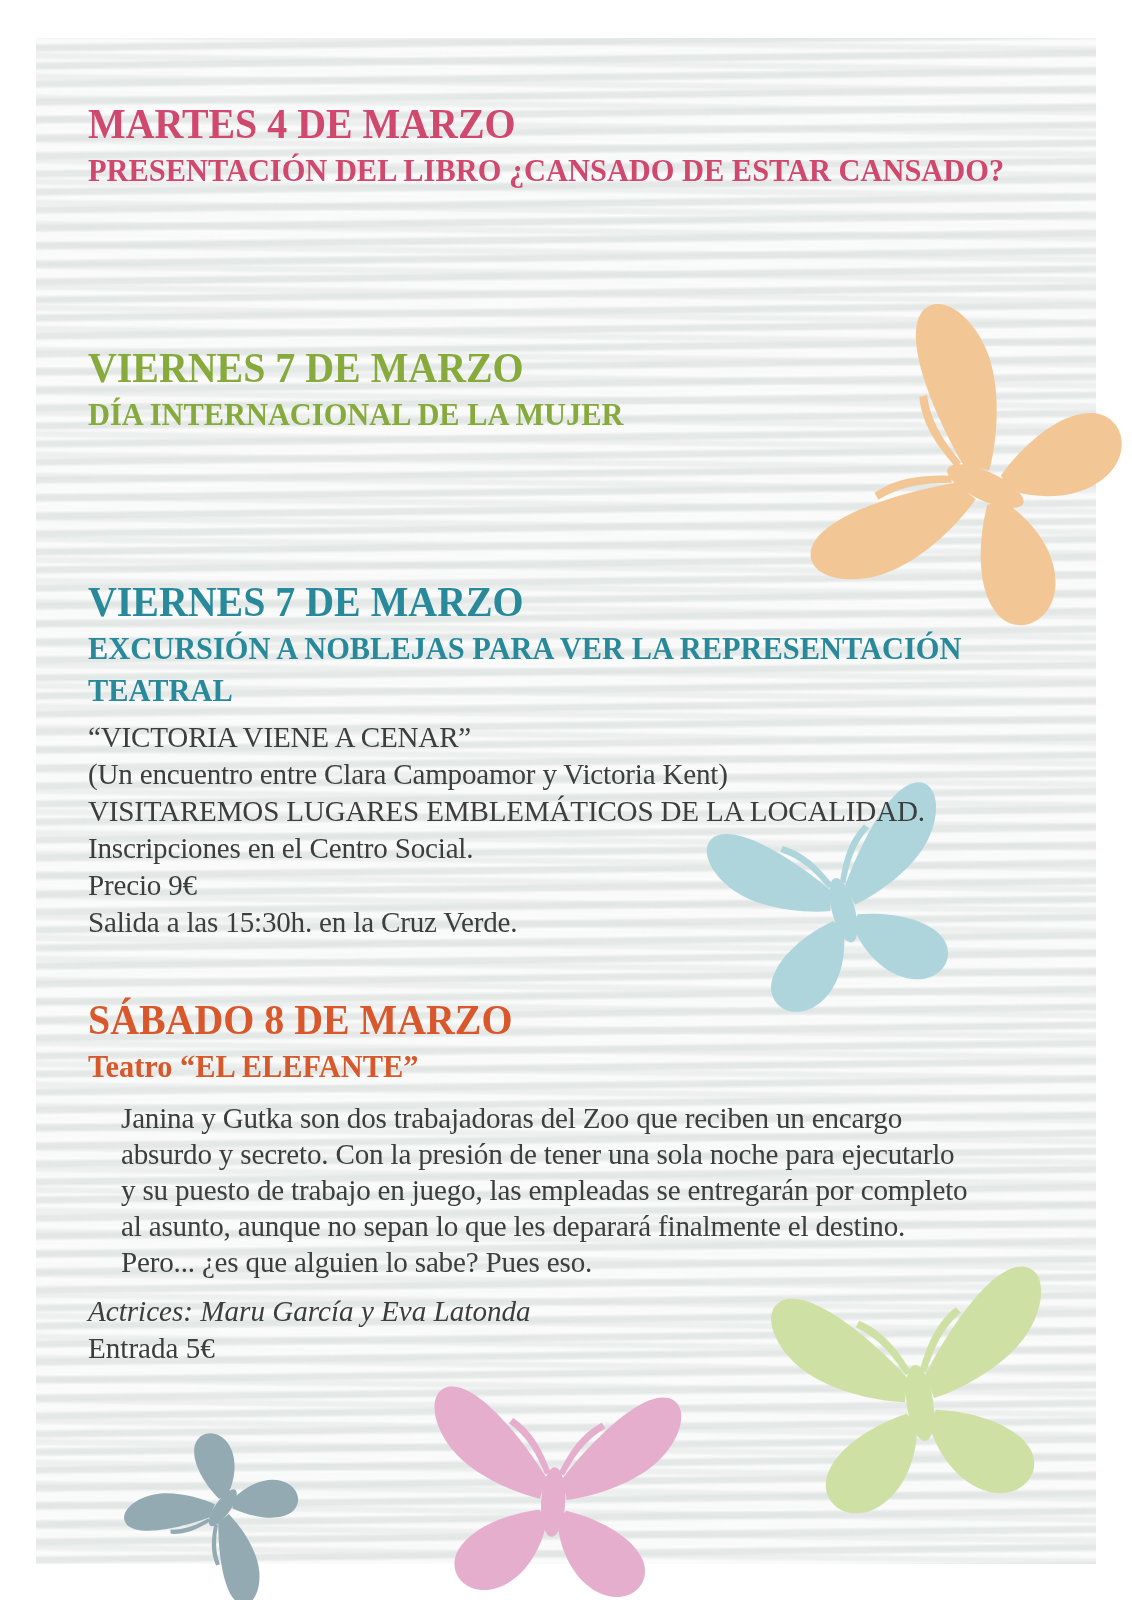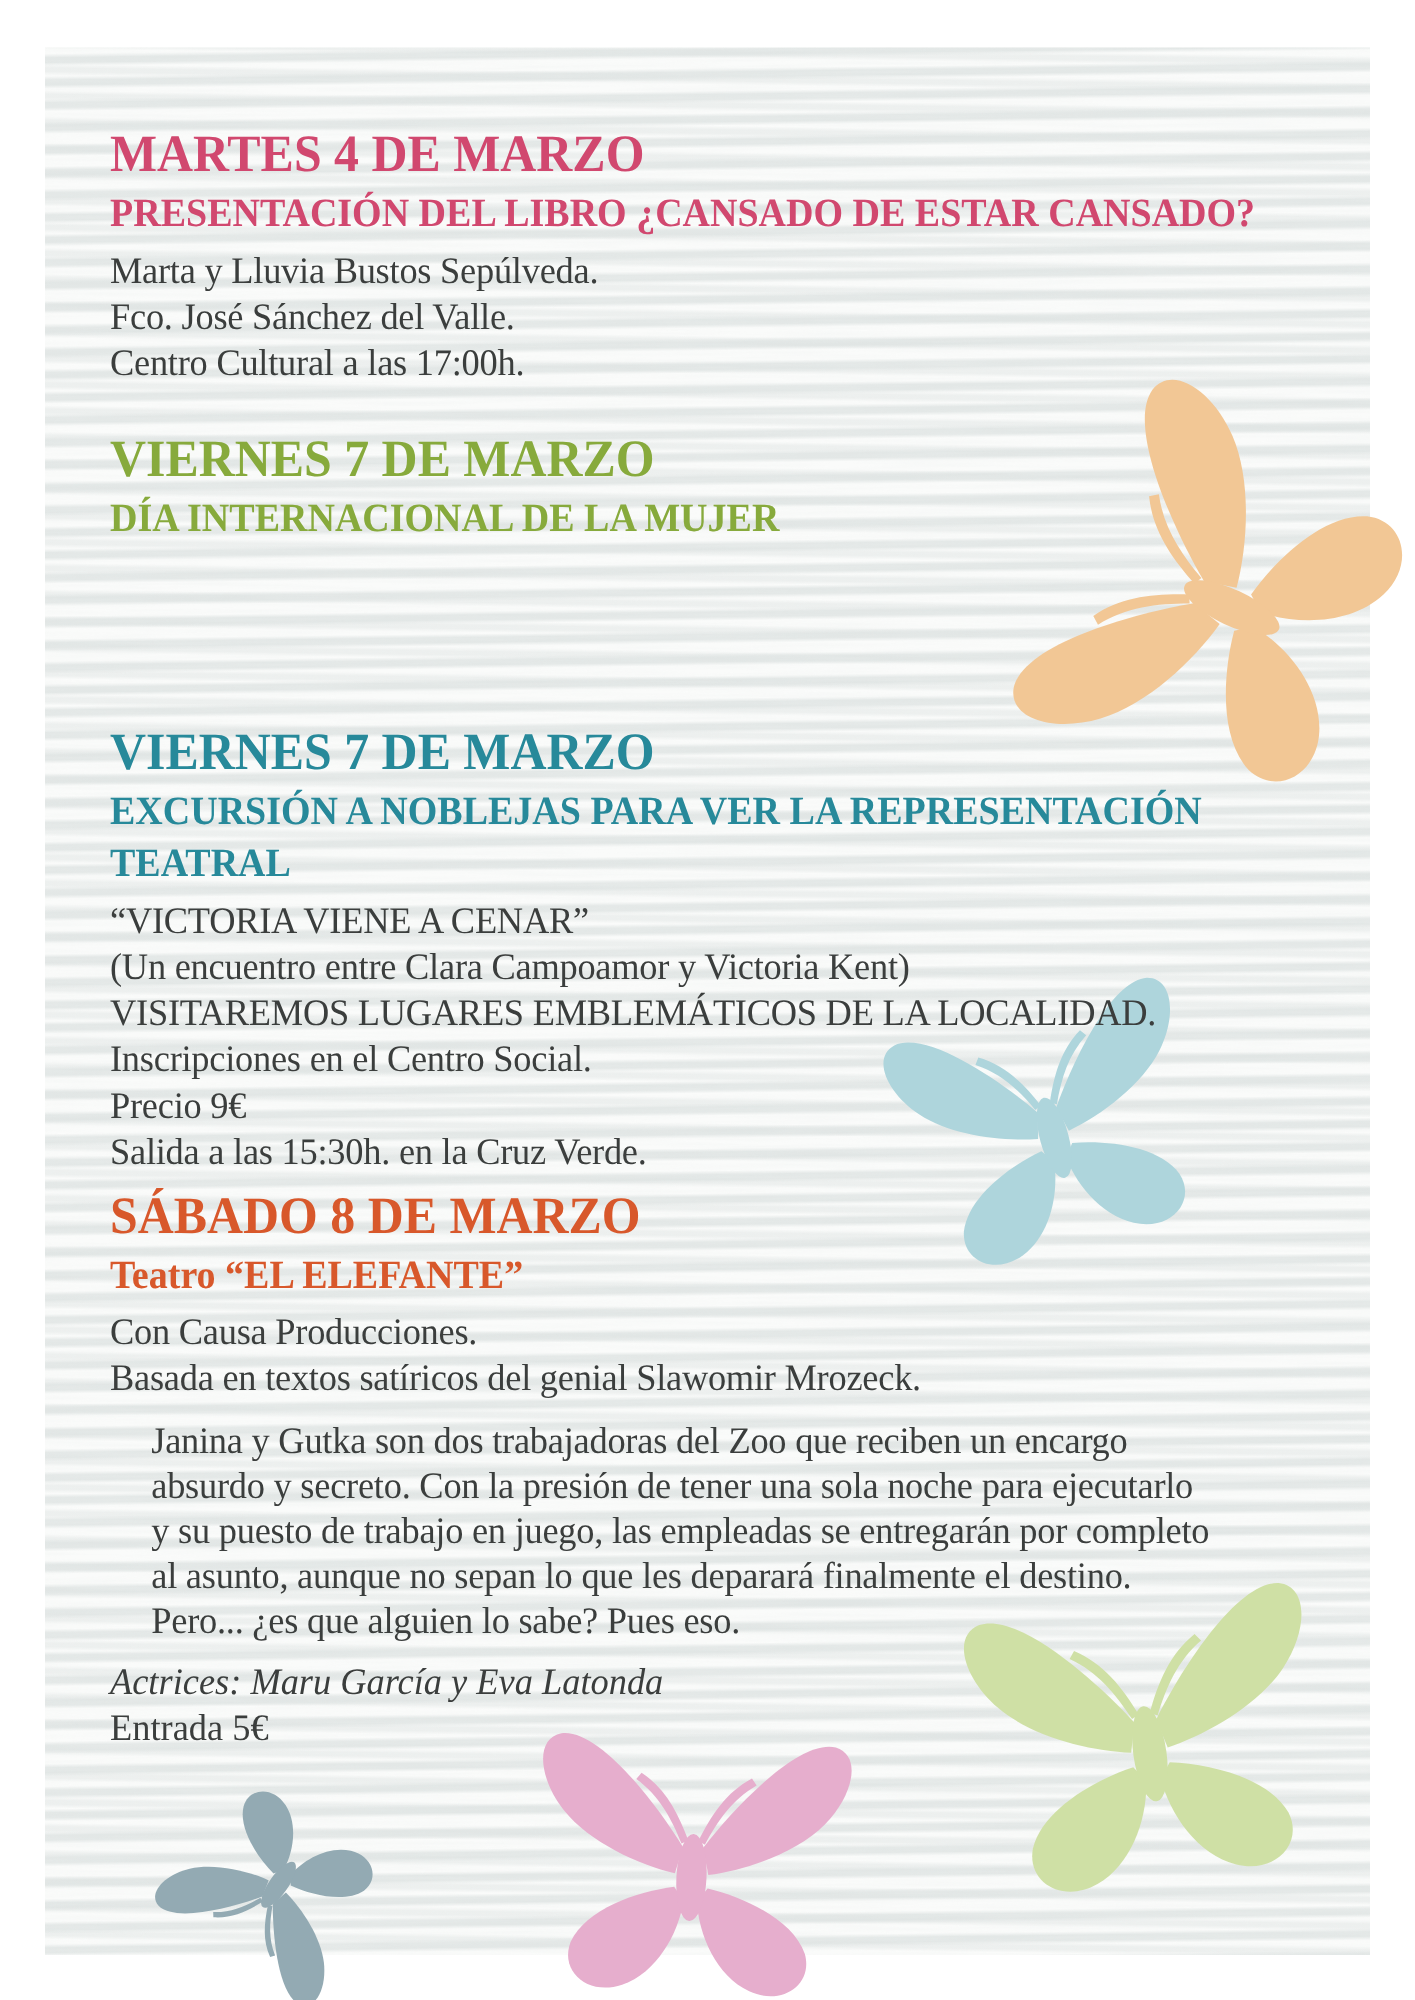--- a/index.html
+++ b/index.html
@@ -15,21 +15,21 @@
         rgba(226,230,229,0) 0px, rgba(226,230,229,0) 5px,
         rgba(223,228,227,.85) 8px, rgba(223,228,227,.85) 12px,
         rgba(226,230,229,0) 15px, rgba(226,230,229,0) 18px),
       repeating-linear-gradient(180.8deg,
         rgba(232,235,234,0) 0px, rgba(232,235,234,0) 7px,
         rgba(228,232,231,.6) 10px, rgba(228,232,231,.6) 13px,
         rgba(232,235,234,0) 16px, rgba(232,235,234,0) 21px);
   }
   .grain{position:absolute;left:0;top:0;width:100%;height:100%;opacity:.55;}
   .section{position:absolute;left:88px;width:1012px;}
-  .sec1{top:100px;} .sec2{top:344px;} .sec3{top:578px;} .sec4{top:949px;}
+  .sec1{top:100px;} .sec2{top:344px;} .sec3{top:578px;} .sec4{top:996px;}
   .title{
     font-size:42px;font-weight:bold;line-height:48px;white-space:nowrap;
     transform:scaleX(.95);transform-origin:0 50%;
   }
   .subtitle{
     font-size:32px;font-weight:bold;line-height:40px;margin-top:2px;white-space:nowrap;
     transform:scaleX(.95);transform-origin:0 50%;
   }
   .lines{margin-top:8px;}
   .line{
@@ -98,25 +98,20 @@
   <svg class="bfly bfly-pink" viewBox="0 0 100 100" style="fill: rgb(230, 174, 205);">
       <use href="#bfly"></use>
     </svg>
   <svg class="bfly bfly-slate" viewBox="0 0 100 100" style="fill: rgb(147, 170, 179);">
       <use href="#bfly"></use>
     </svg>
 
   <div class="section sec1">
     <div class="title" style="color: rgb(209, 72, 111);">MARTES 4 DE MARZO</div>
     <div class="subtitle" style="color: rgb(209, 72, 111);">PRESENTACIÓN DEL LIBRO ¿CANSADO DE ESTAR CANSADO?</div>
-    <div class="lines">
-      <div class="line">Marta y Lluvia Bustos Sepúlveda.</div>
-      <div class="line">Fco. José Sánchez del Valle.</div>
-      <div class="line">Centro Cultural a las 17:00h.</div>
-    </div>
   </div>
 
   <div class="section sec2">
     <div class="title" style="color: rgb(135, 170, 60);">VIERNES 7 DE MARZO</div>
     <div class="subtitle" style="color: rgb(135, 170, 60);">DÍA INTERNACIONAL DE LA MUJER</div>
   </div>
 
   <div class="section sec3">
     <div class="title" style="color: rgb(39, 137, 154);">VIERNES 7 DE MARZO</div>
     <div class="subtitle" style="color: rgb(39, 137, 154);">EXCURSIÓN A NOBLEJAS PARA VER LA REPRESENTACIÓN</div>
@@ -127,24 +122,20 @@
       <div class="line">VISITAREMOS LUGARES EMBLEMÁTICOS DE LA LOCALIDAD.</div>
       <div class="line">Inscripciones en el Centro Social.</div>
       <div class="line">Precio 9€</div>
       <div class="line">Salida a las 15:30h. en la Cruz Verde.</div>
     </div>
   </div>
 
   <div class="section sec4">
     <div class="title" style="color: rgb(216, 88, 43);">SÁBADO 8 DE MARZO</div>
     <div class="subtitle" style="color: rgb(216, 88, 43);">Teatro “EL ELEFANTE”</div>
-    <div class="lines">
-      <div class="line">Con Causa Producciones.</div>
-      <div class="line">Basada en textos satíricos del genial Slawomir Mrozeck.</div>
-    </div>
     <div class="paragraph">
       <div class="para-line">Janina y Gutka son dos trabajadoras del Zoo que reciben un encargo</div>
       <div class="para-line">absurdo y secreto. Con la presión de tener una sola noche para ejecutarlo</div>
       <div class="para-line">y su puesto de trabajo en juego, las empleadas se entregarán por completo</div>
       <div class="para-line">al asunto, aunque no sepan lo que les deparará finalmente el destino.</div>
       <div class="para-line">Pero... ¿es que alguien lo sabe? Pues eso.</div>
     </div>
     <div class="credits">Actrices: Maru García y Eva Latonda</div>
     <div class="price">Entrada 5€</div>
   </div>

